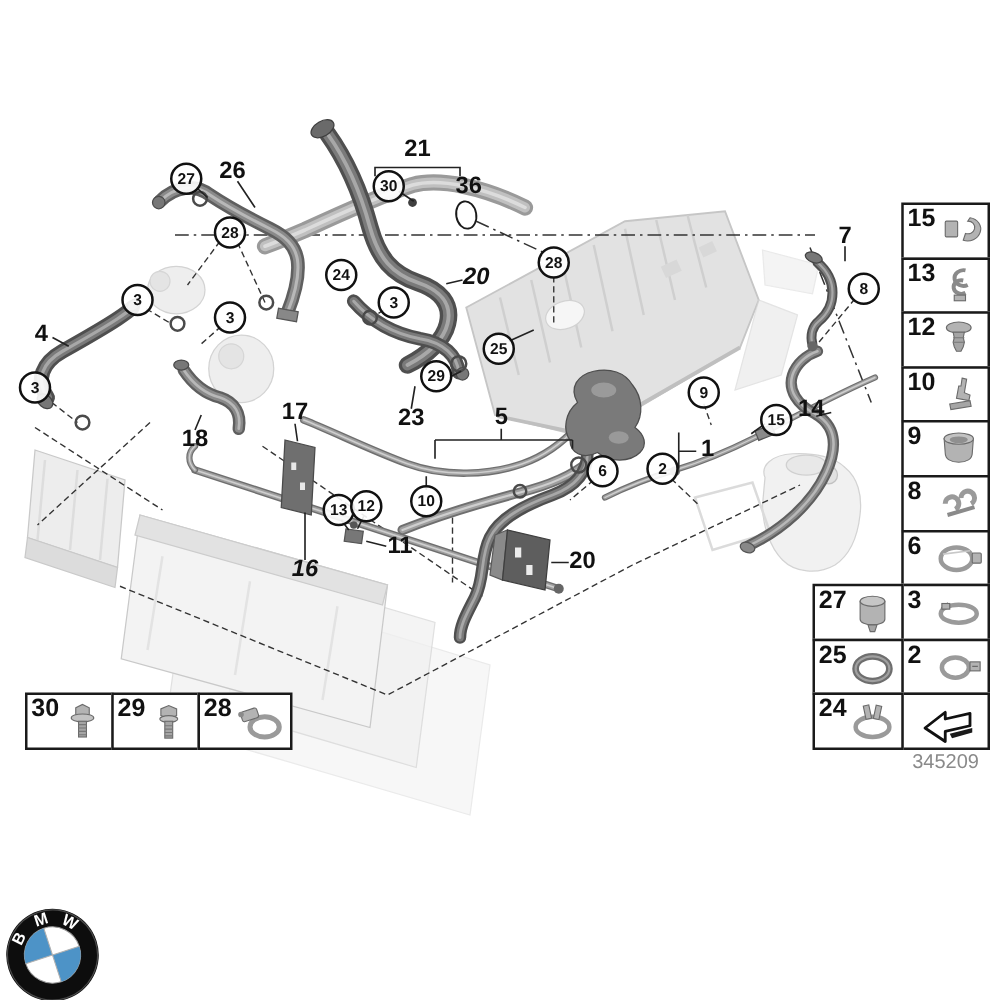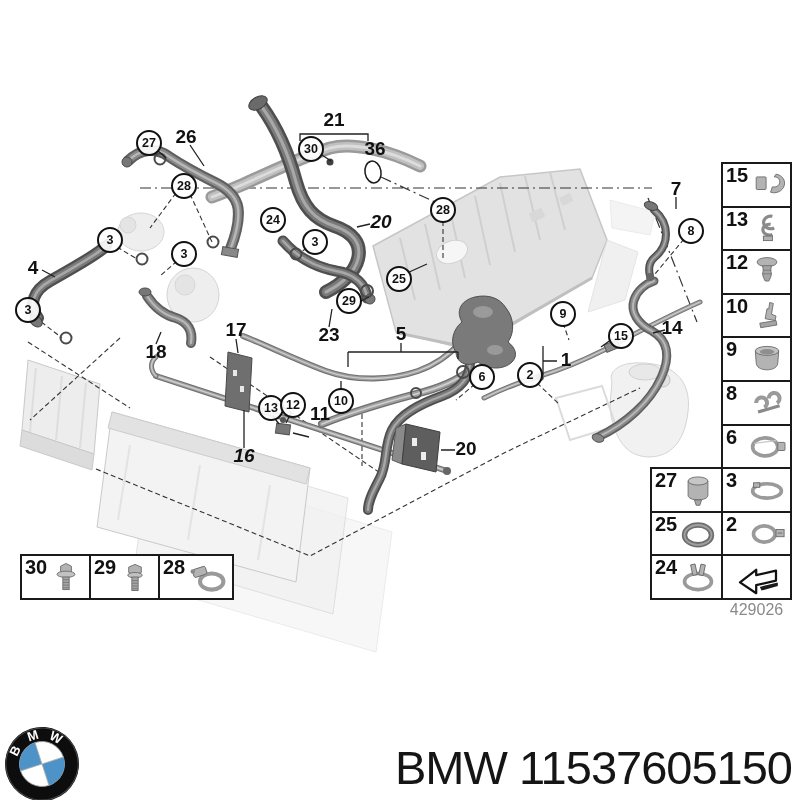--- a/index.html
+++ b/index.html
@@ -200,23 +200,23 @@
       <div class="callout" style="left: 186px; top: 137px;">26</div>
       <div class="callout" style="left: 375px; top: 149px;">36</div>
       <div class="callout" style="left: 381px; top: 222px; font-style: italic;">20</div>
       <div class="callout" style="left: 329px; top: 335px;">23</div>
       <div class="callout" style="left: 33px; top: 268px;">4</div>
       <div class="callout" style="left: 156px; top: 352px;">18</div>
       <div class="callout" style="left: 236px; top: 330px;">17</div>
       <div class="callout" style="left: 401px; top: 334px;">5</div>
       <div class="callout" style="left: 566px; top: 360px;">1</div>
       <div class="callout" style="left: 676px; top: 189px;">7</div>
-      <div class="callout" style="left: 672px; top: 328px; text-align: right;">14</div>
+      <div class="callout" style="left: 649px; top: 328px; text-align: right;">14</div>
       <div class="callout" style="left: 244px; top: 456px; font-style: italic;">16</div>
-      <div class="callout" style="left: 320px; top: 414px; text-align: right;">11</div>
+      <div class="callout" style="left: 320px; top: 437px; text-align: right;">11</div>
       <div class="callout" style="left: 466px; top: 449px;">20</div>
       <div class="callout circled" style="left: 149px; top: 143px;">27</div>
       <div class="callout circled" style="left: 184px; top: 186px;">28</div>
       <div class="callout circled" style="left: 311px; top: 149px;">30</div>
       <div class="callout circled" style="left: 273px; top: 220px;">24</div>
       <div class="callout circled" style="left: 110px; top: 240px;">3</div>
       <div class="callout circled" style="left: 184px; top: 254px;">3</div>
       <div class="callout circled" style="left: 315px; top: 242px;">3</div>
       <div class="callout circled" style="left: 28px; top: 310px;">3</div>
       <div class="callout circled" style="left: 349px; top: 301px;">29</div>
@@ -357,36 +357,31 @@
       <div class="cell" style="left: 158px; top: 554px; width: 76px; height: 46px;">
         <span class="num">28</span>
         <span class="ic"><svg viewBox="0 0 48 40">
             <ellipse cx="27" cy="25" rx="13" ry="9" fill="none" stroke="#9a9a9a" stroke-width="4.5"></ellipse>
             <rect x="6" y="10" width="15" height="9" rx="2" fill="#b3b3b3" stroke="#6b6b6b" transform="rotate(-18 13 14)"></rect>
             <circle cx="6" cy="14" r="2.5" fill="#8a8a8a"></circle>
           </svg></span>
       </div>
     </div>
 
-  <div id="diagram-code" style="left:719px;top:601px;width:75px;">429026</div>
+  <div id="diagram-code" style="left:719px;top:601px;width:75px;">345209</div>
 
   <svg id="bmw-logo" viewBox="-40 -40 80 80">
     <g transform="rotate(-18)">
       <circle r="37" fill="#0d0d0d"></circle>
       <circle r="36" fill="none" stroke="#4a4a4a" stroke-width="1"></circle>
       <circle r="22.5" fill="#ffffff" stroke="#9a9a9a" stroke-width="0.8"></circle>
       <path d="M0 0 L0 -22.5 A22.5 22.5 0 0 0 -22.5 0 Z" fill="#4d93c7"></path>
       <path d="M0 0 L0 22.5 A22.5 22.5 0 0 0 22.5 0 Z" fill="#4d93c7"></path>
       <path d="M0 -22.5 V22.5 M-22.5 0 H22.5" stroke="#b0b0b0" stroke-width="0.8" fill="none"></path>
       <g id="logo-letters" fill="#ffffff" font-family="Liberation Sans, sans-serif" font-size="13" font-weight="bold" text-anchor="middle">
           <text transform="rotate(-46) translate(0,-25.5)">B</text>
           <text transform="rotate(0) translate(0,-25.5)">M</text>
           <text transform="rotate(46) translate(0,-25.5)">W</text>
         </g>
     </g>
   </svg>
-  <div id="part-text">
-    <span>BMW</span>
-    <span> </span>
-    <span>11537605150</span>
-  </div>
 
 </div>
 
 </body></html>

